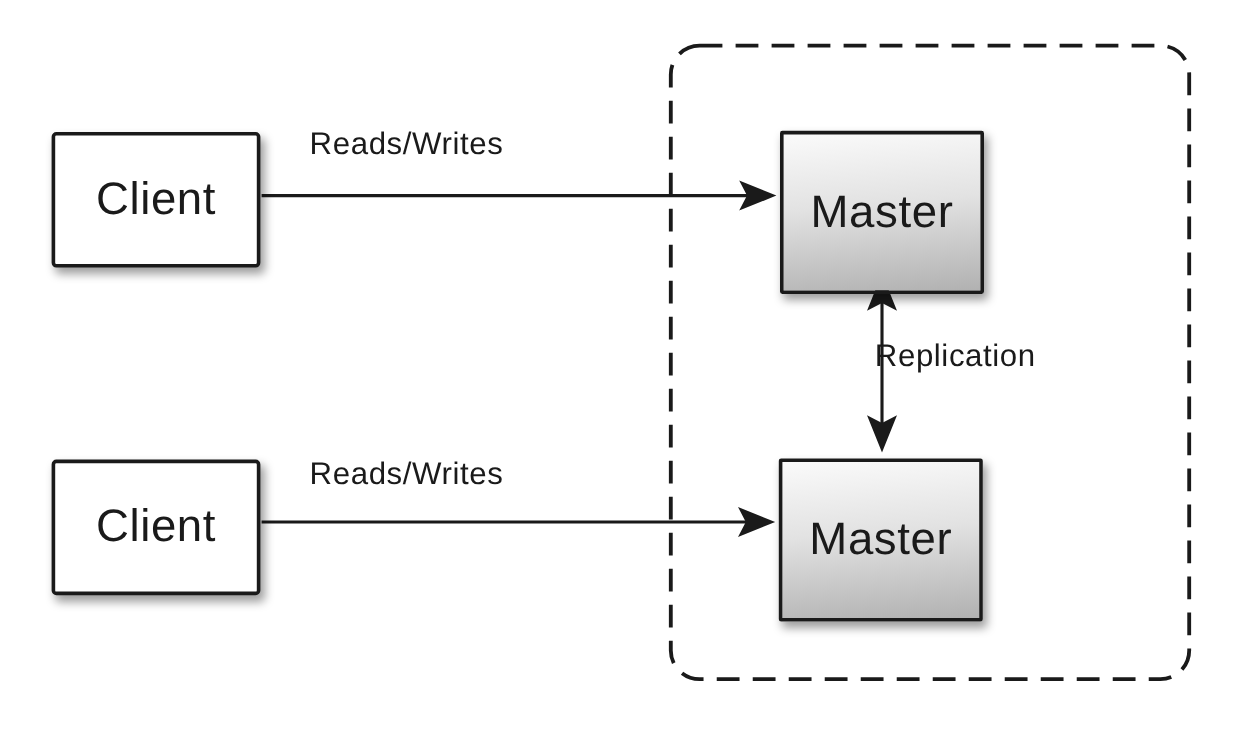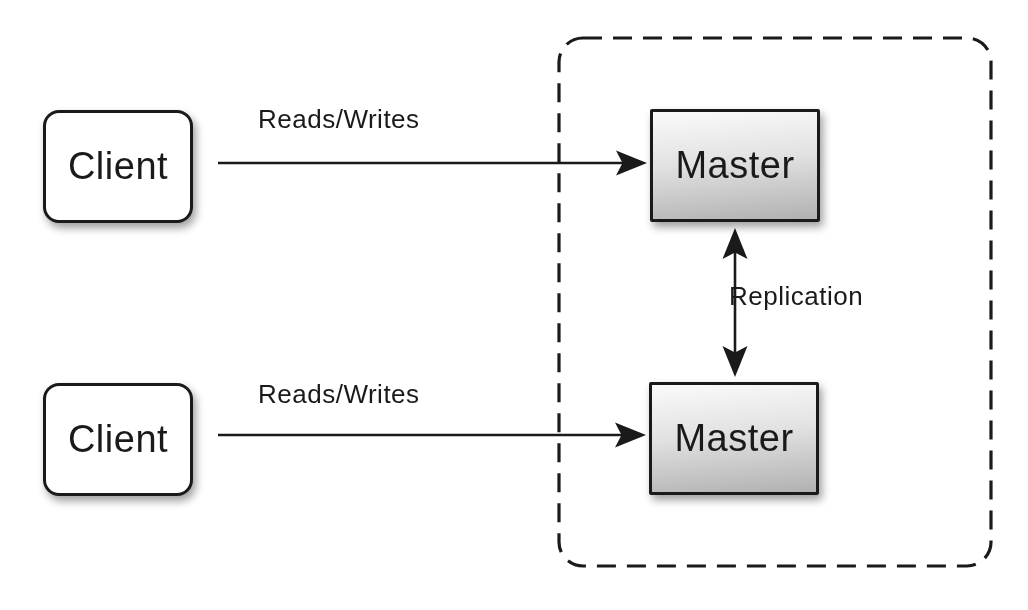--- a/index.html
+++ b/index.html
@@ -28,28 +28,28 @@
     display: flex;
     align-items: center;
     justify-content: center;
     box-sizing: border-box;
     border: 3px solid var(--stroke, #1a1a1a);
     font-size: 38px;
     letter-spacing: 0.5px;
     box-shadow: 3px 5px 8px rgba(0, 0, 0, 0.38);
   }
   .node-client {
-    width: 150px;
+    width: 174px;
     height: 113px;
-    border-radius: 16px;
+    border-radius: 4px;
     background: var(--client-fill, #ffffff);
   }
   .node-master {
     width: 170px;
-    height: 113px;
+    height: 136px;
     border-radius: 2px;
     background: linear-gradient(
       175deg,
       var(--master-fill-top, #fafafa) 0%,
       #e2e2e2 45%,
       var(--master-fill-bottom, #b1b1b1) 100%
     );
   }
   #client-top    { left: 43px;  top: 110px; }
   #client-bottom { left: 43px;  top: 383px; }

